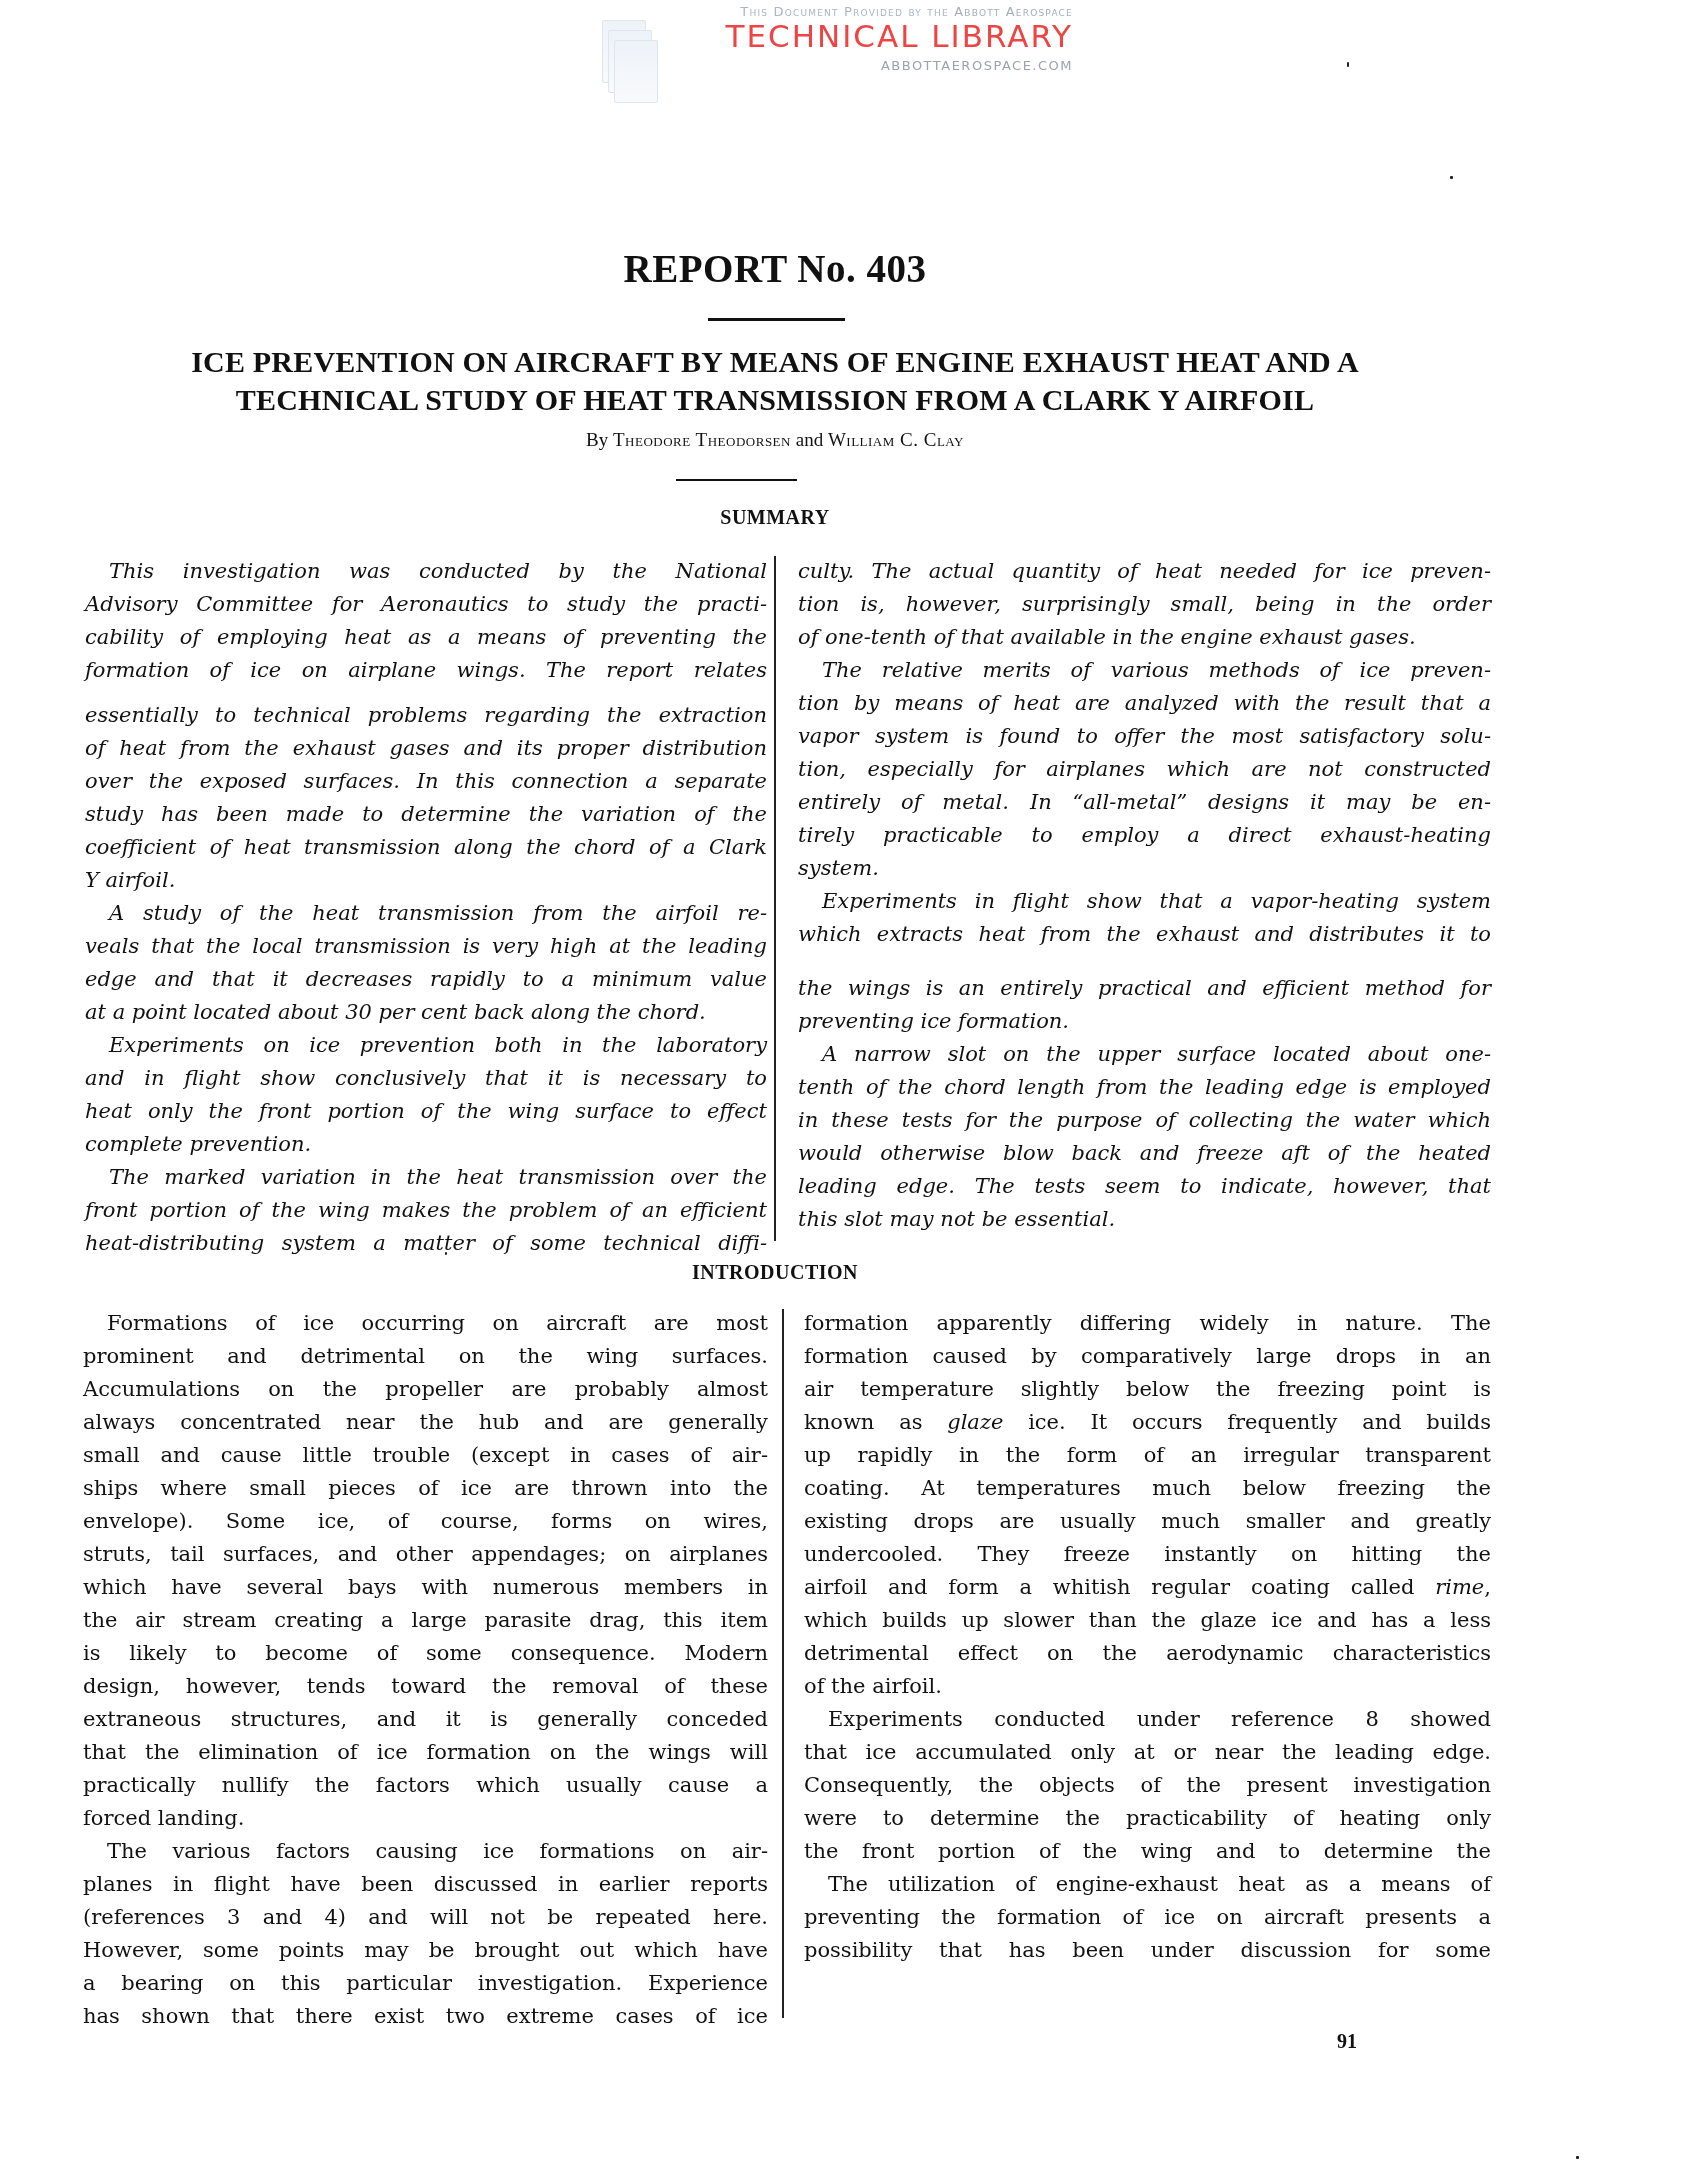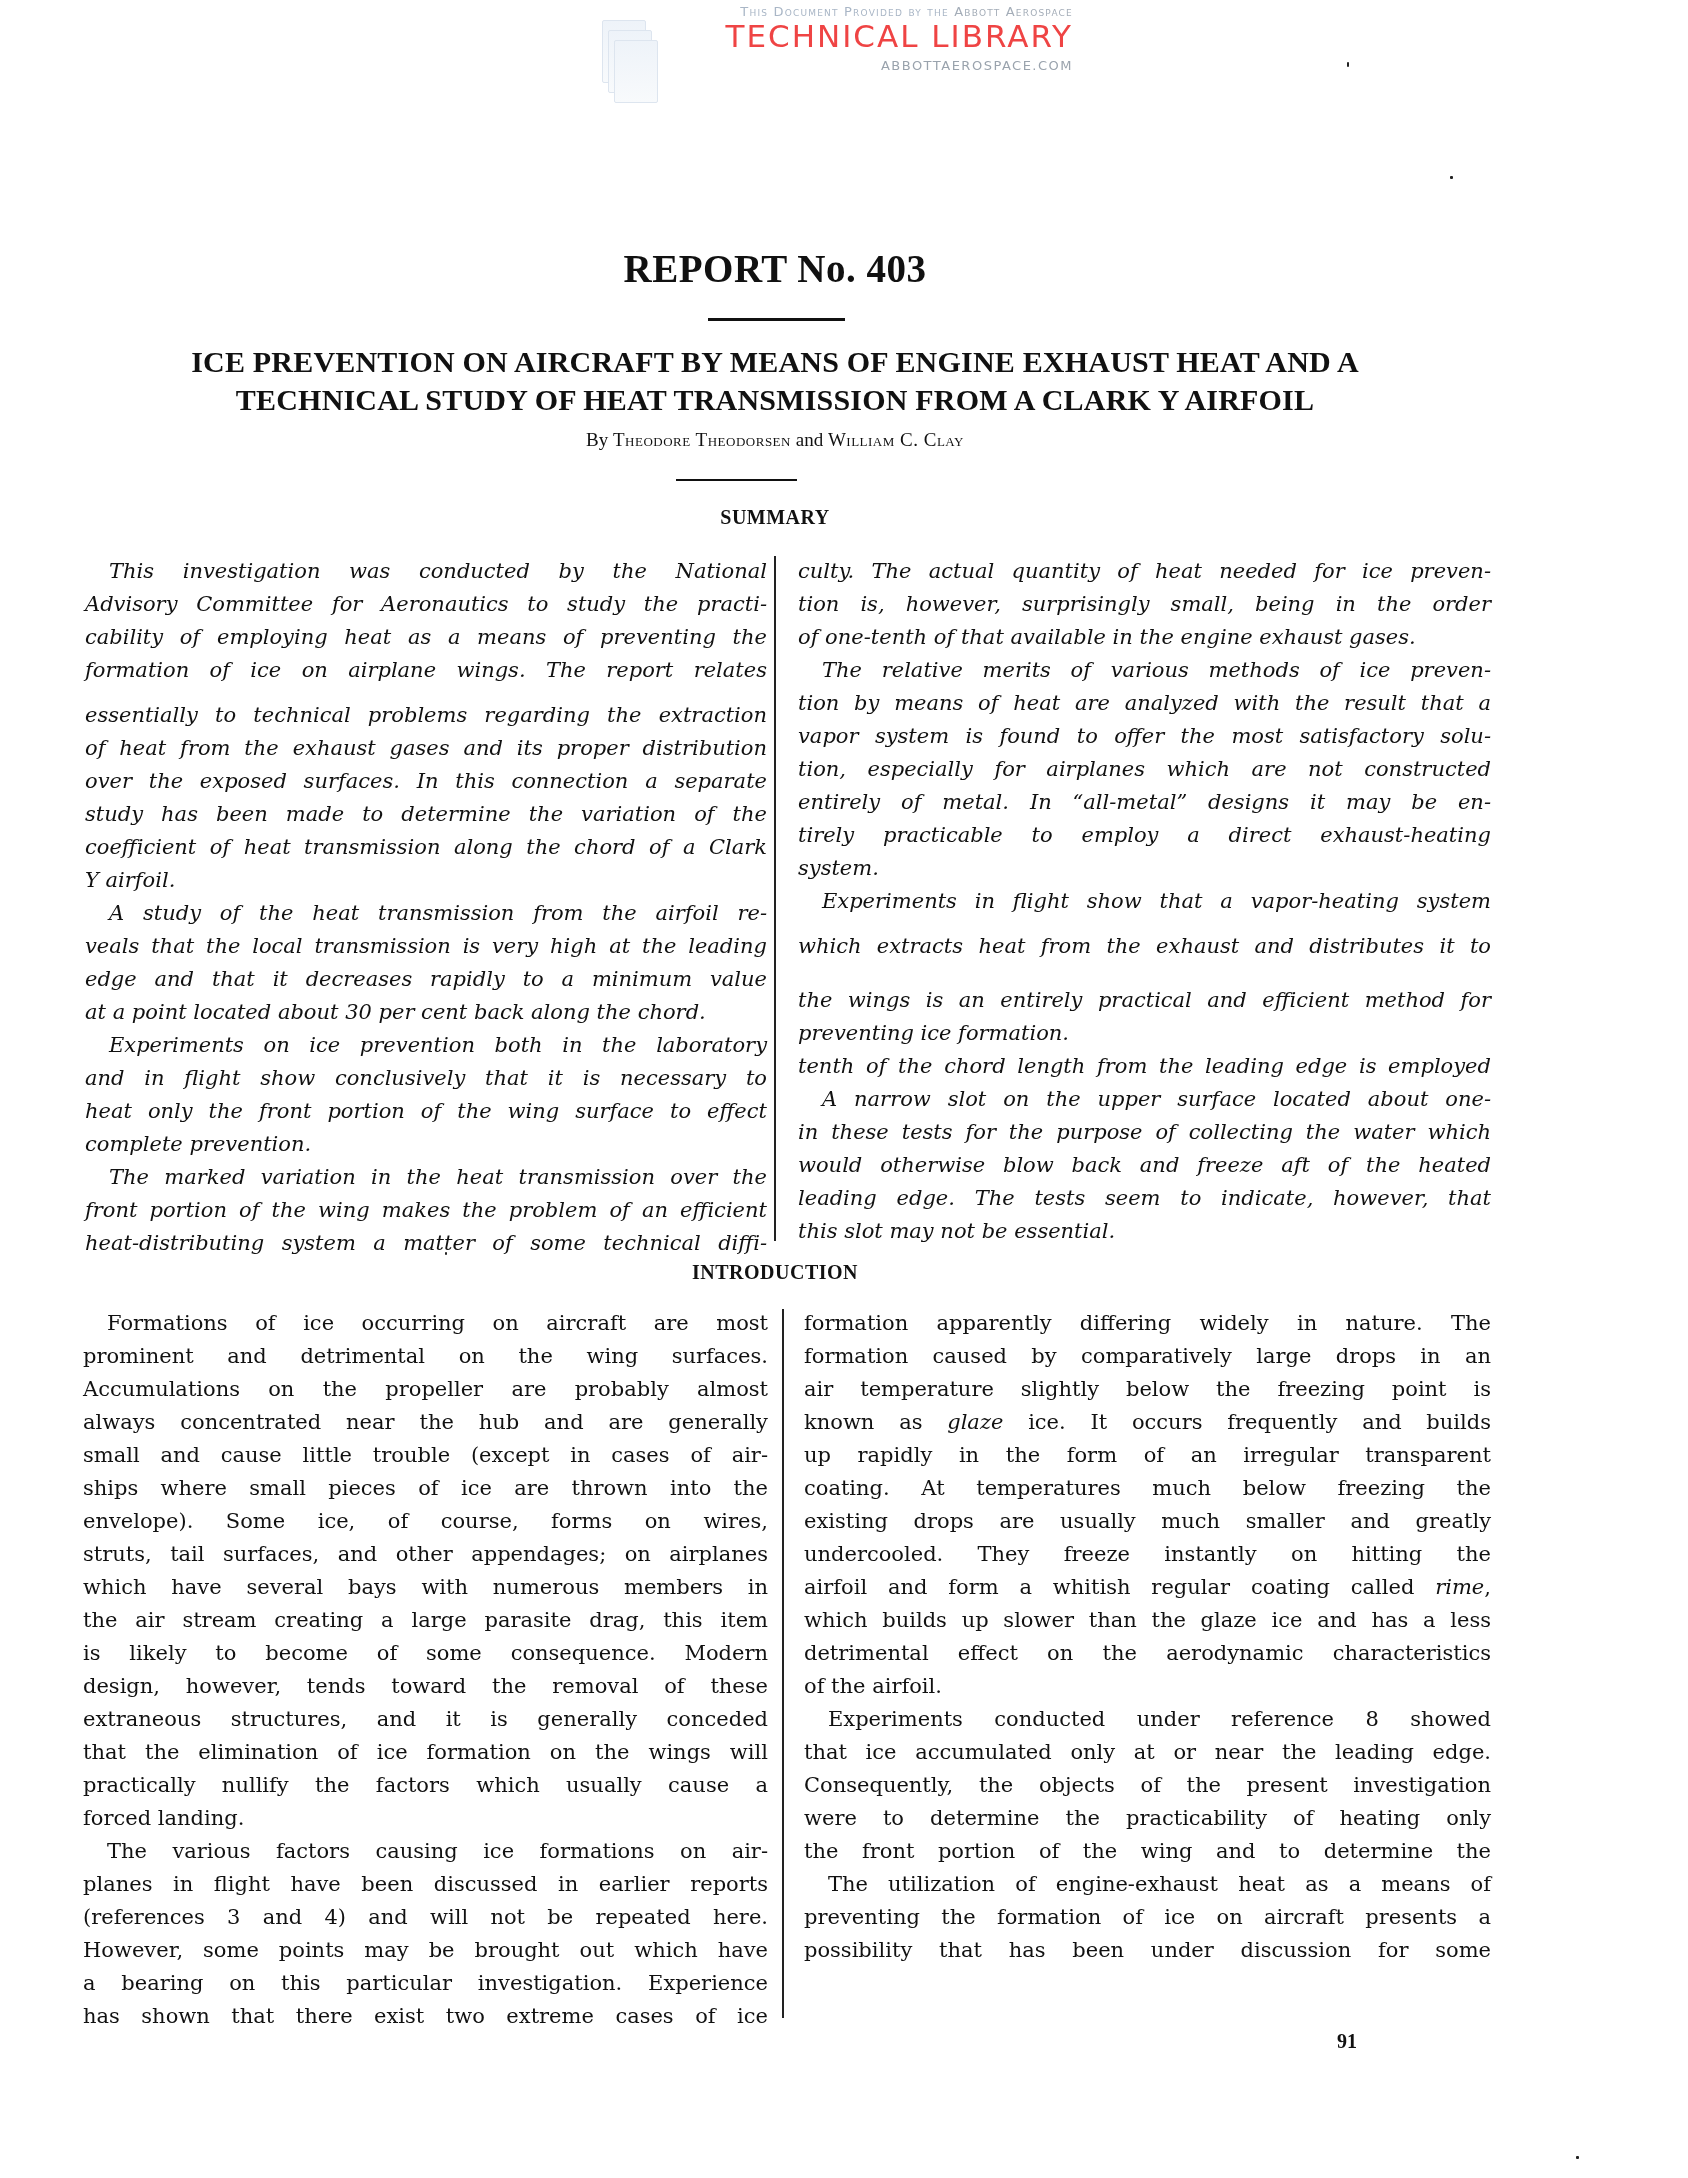--- a/index.html
+++ b/index.html
@@ -110,25 +110,25 @@
     <div class="ln" style="white-space: nowrap;">tion is, however, surprisingly small, being in the order</div>
     <div class="ln last" style="white-space: nowrap;">of one-tenth of that available in the engine exhaust gases.</div>
     <div class="ln indent" style="white-space: nowrap;">The relative merits of various methods of ice preven-</div>
     <div class="ln" style="white-space: nowrap;">tion by means of heat are analyzed with the result that a</div>
     <div class="ln" style="white-space: nowrap;">vapor system is found to offer the most satisfactory solu-</div>
     <div class="ln" style="white-space: nowrap;">tion, especially for airplanes which are not constructed</div>
     <div class="ln" style="white-space: nowrap;">entirely of metal.  In “all-metal” designs it may be en-</div>
     <div class="ln" style="white-space: nowrap;">tirely practicable to employ a direct exhaust-heating</div>
     <div class="ln last" style="white-space: nowrap;">system.</div>
     <div class="ln indent" style="white-space: nowrap;">Experiments in flight show that a vapor-heating system</div>
-    <div class="ln" style="white-space: nowrap; margin-top: 12px;">which extracts heat from the exhaust and distributes it to</div>
+    <div class="ln" style="white-space: nowrap;">which extracts heat from the exhaust and distributes it to</div>
     <div class="ln" style="white-space: nowrap; margin-top: 21px;">the wings is an entirely practical and efficient method for</div>
     <div class="ln last" style="white-space: nowrap;">preventing ice formation.</div>
+    <div class="ln indent" style="white-space: nowrap;">A narrow slot on the upper surface located about one-</div>
     <div class="ln" style="white-space: nowrap;">tenth of the chord length from the leading edge is employed</div>
-    <div class="ln indent" style="white-space: nowrap;">A narrow slot on the upper surface located about one-</div>
     <div class="ln" style="white-space: nowrap;">in these tests for the purpose of collecting the water which</div>
     <div class="ln" style="white-space: nowrap;">would otherwise blow back and freeze aft of the heated</div>
     <div class="ln" style="white-space: nowrap;">leading edge.  The tests seem to indicate, however, that</div>
     <div class="ln last" style="white-space: nowrap;">this slot may not be essential.</div>
   </div>
 
 <div class="section-head" style="top:1261px;">INTRODUCTION</div>
 
 <div class="col roman" id="intro-left" style="left:83px;top:1307px;width:685px;">
     <div class="ln indent" style="white-space: nowrap;">Formations of ice occurring on aircraft are most</div>

